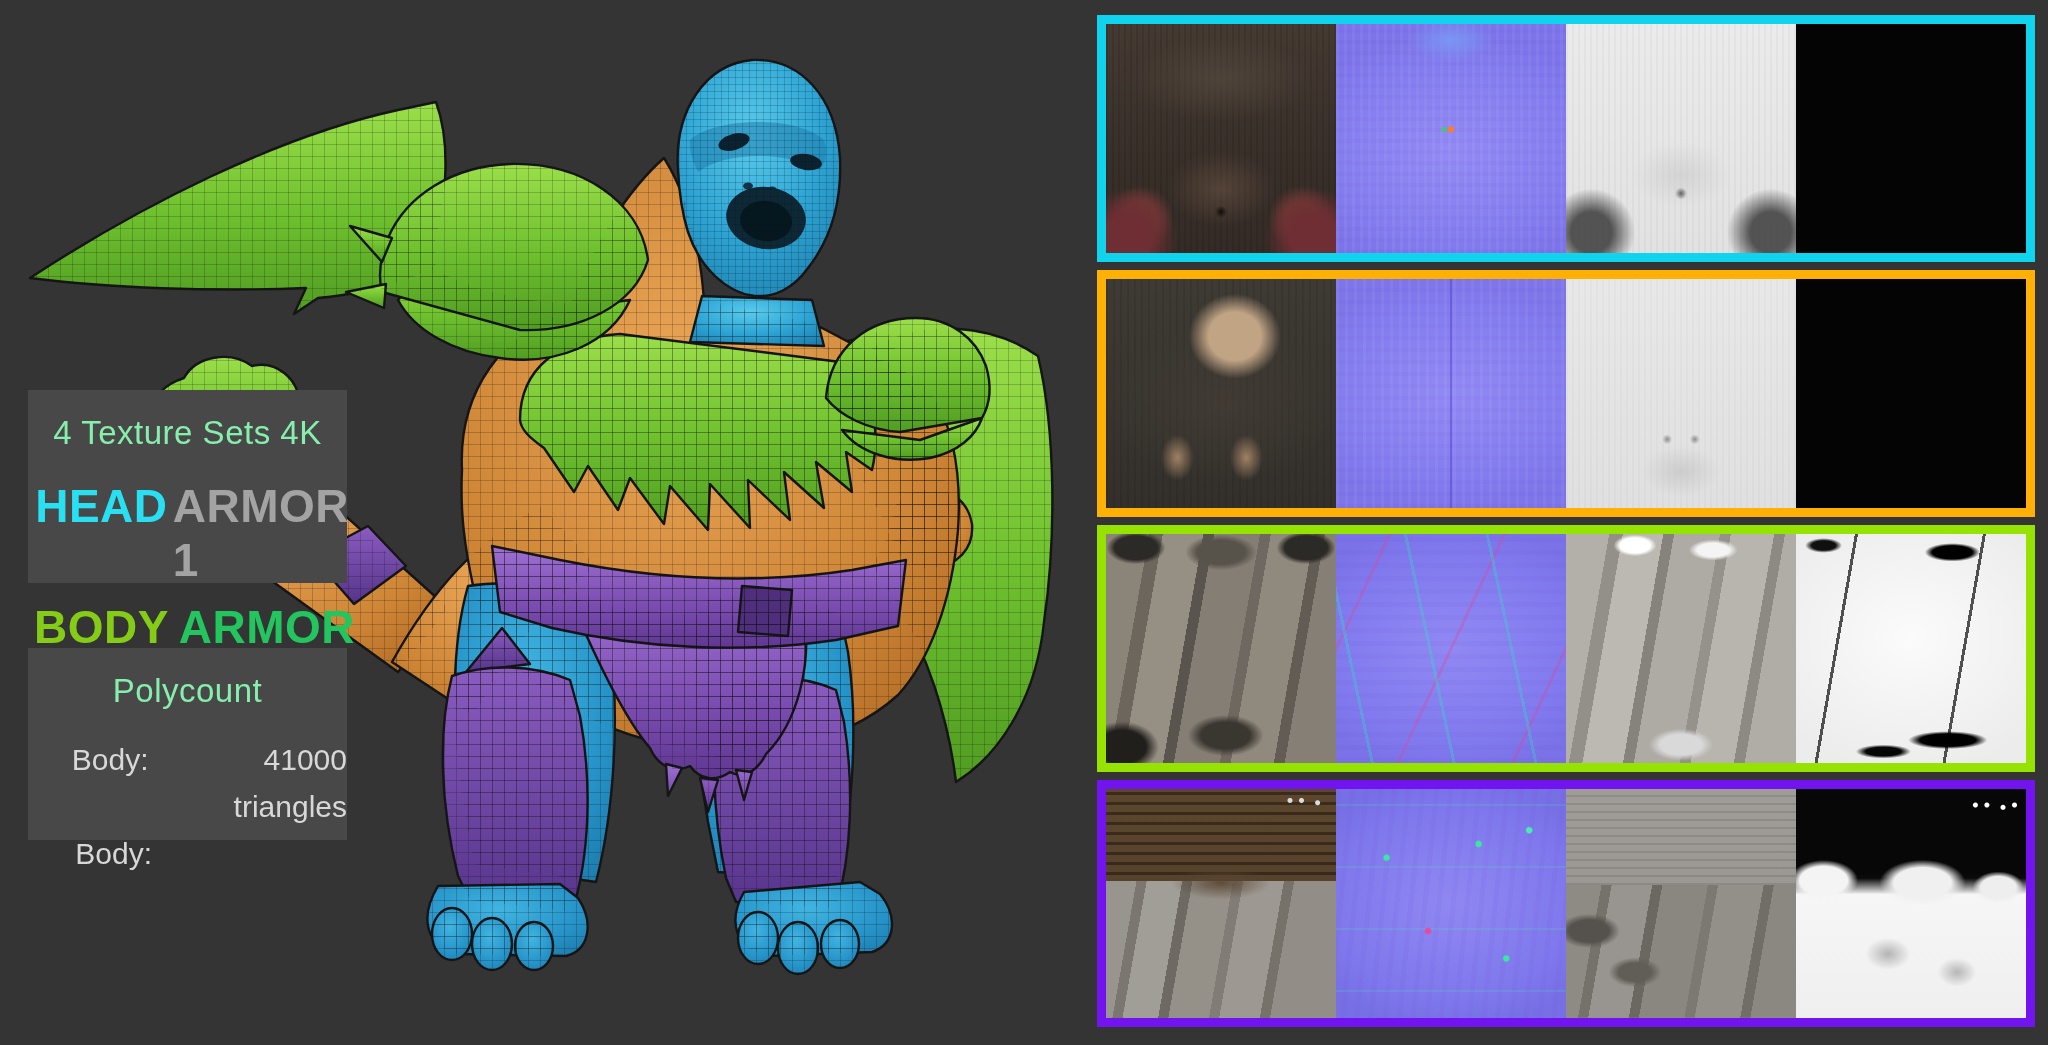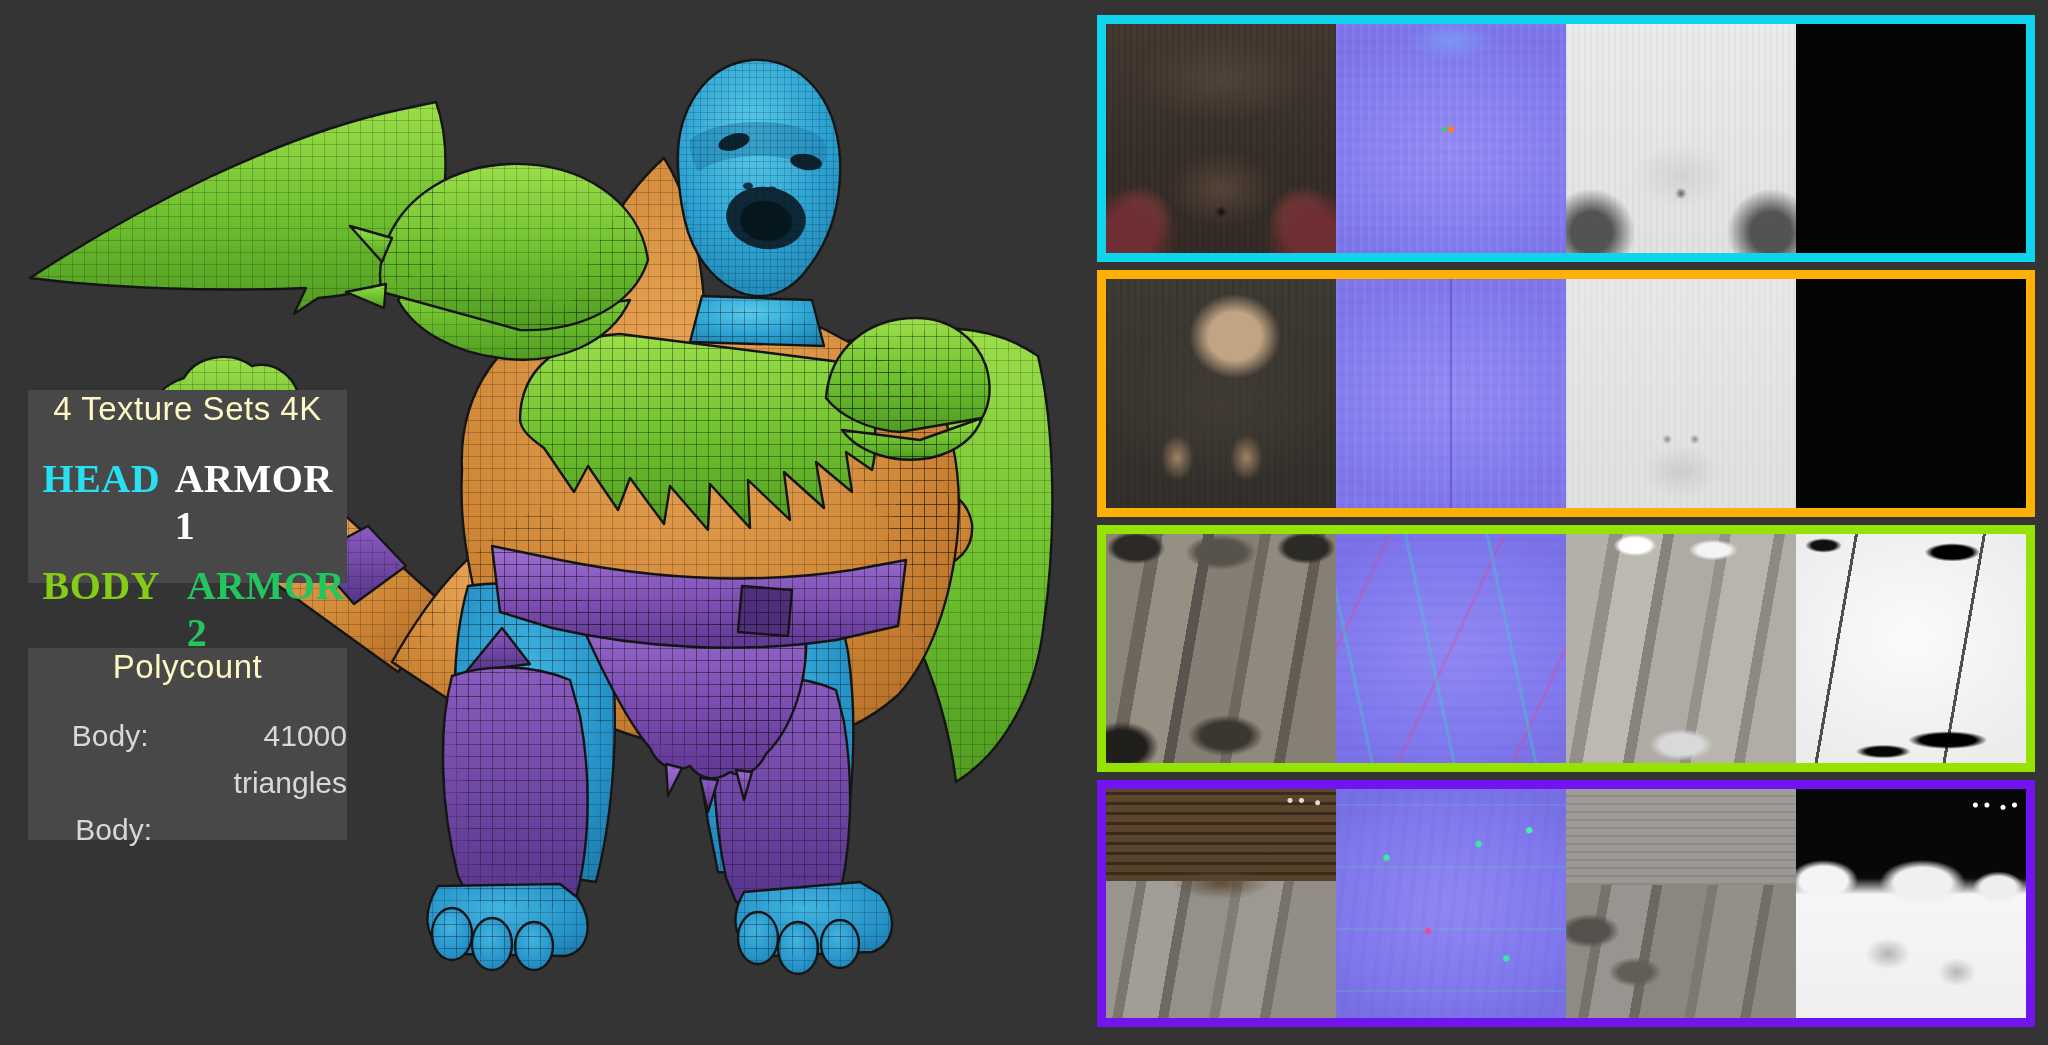--- a/index.html
+++ b/index.html
@@ -1,23 +1,23 @@
 <!DOCTYPE html>
 <html><head>
 <meta charset="utf-8">
 <style>
   html,body{margin:0;padding:0;background:#222;}
   #stage{position:relative;width:2048px;height:1045px;background:#343434;overflow:hidden;
          font-family:"Liberation Sans","DejaVu Sans",sans-serif;}
   
   .panel{position:absolute;background:#484848;color:#cfcfcf;}
   #legend-panel{left:28px;top:390px;width:319px;height:193px;}
-  .panel-title{display:block;text-align:center;font-size:33px;letter-spacing:.5px;color:#fef9c3;}
+  .panel-title{display:block;text-align:center;font-size:33px;letter-spacing:.5px;color:#86efac;padding-top:24px;}
   #legend-grid{display:grid;grid-template-columns:46% 54%;row-gap:13px;margin-top:27px;justify-items:center;}
-  .legend-item{font-size:40px;font-weight:bold;letter-spacing:.5px;font-family:Liberation Serif, serif;}
+  .legend-item{font-size:46px;font-weight:bold;letter-spacing:.5px;}
   #polycount-panel{left:28px;top:648px;width:319px;height:192px;}
   #poly-rows{margin:26px 0 0 20px;font-size:30px;color:#d8d8d8;text-align:right;}
   .poly-row{display:flex;line-height:47px;}
   .poly-label{width:104px;}
   
   .tex-row{position:absolute;left:1097px;display:flex;border:9px solid #fff;}
   #row-head {top:15px;}
   #row-body {top:270px;}
   #row-armor1{top:525px;}
   #row-armor2{top:780px;}
@@ -306,21 +306,21 @@
           <use href="#e6"></use>
       </g>
       <use href="#p13" fill="url(#wff)"></use>
     </g>
   </svg>
 
   <div class="panel" id="legend-panel">
     <span class="panel-title">4 Texture Sets 4K</span>
     <div id="legend-grid">
       <span class="legend-item" style="color: rgb(41, 223, 242);">HEAD</span>
-      <span class="legend-item" style="color: #ffffff;">ARMOR 1</span>
+      <span class="legend-item" style="color: #a3a3a3;">ARMOR 1</span>
       <span class="legend-item" style="color: #84cc16;">BODY</span>
       <span class="legend-item" style="color: #22c55e; margin-left: 12px;">ARMOR 2</span>
     </div>
   </div>
 
   <div class="panel" id="polycount-panel">
     <span class="panel-title">Polycount</span>
     <div id="poly-rows">
       <div class="poly-row">
         <span class="poly-label">Body:</span>

